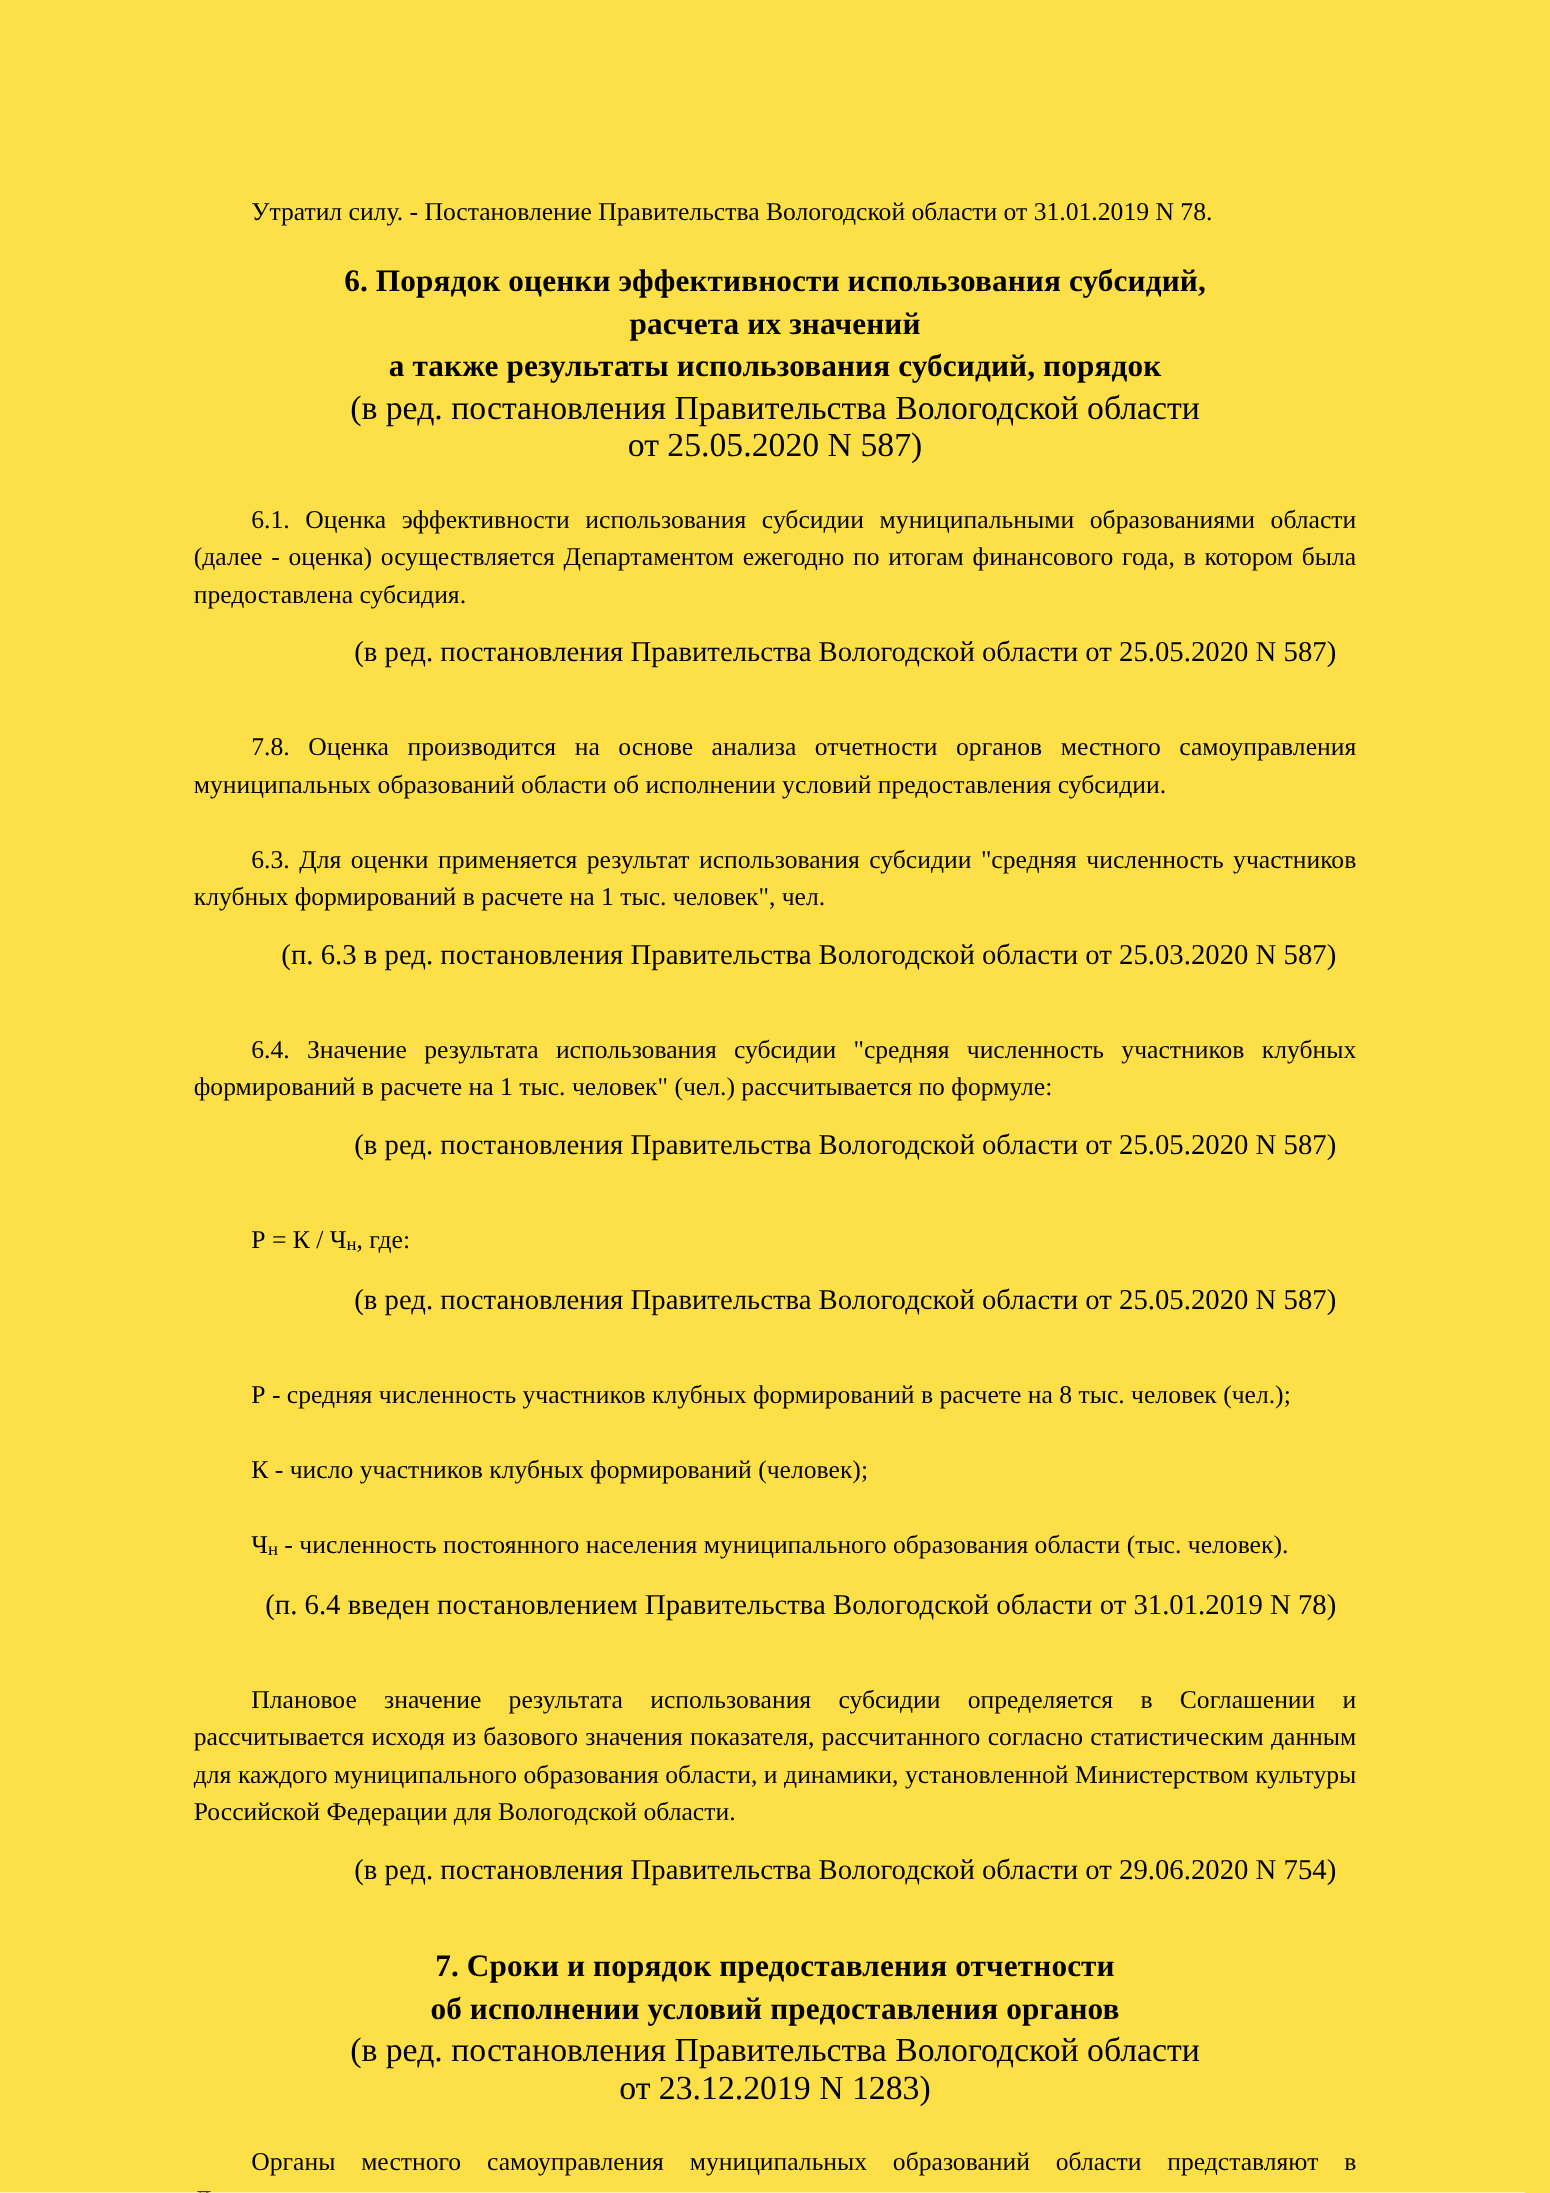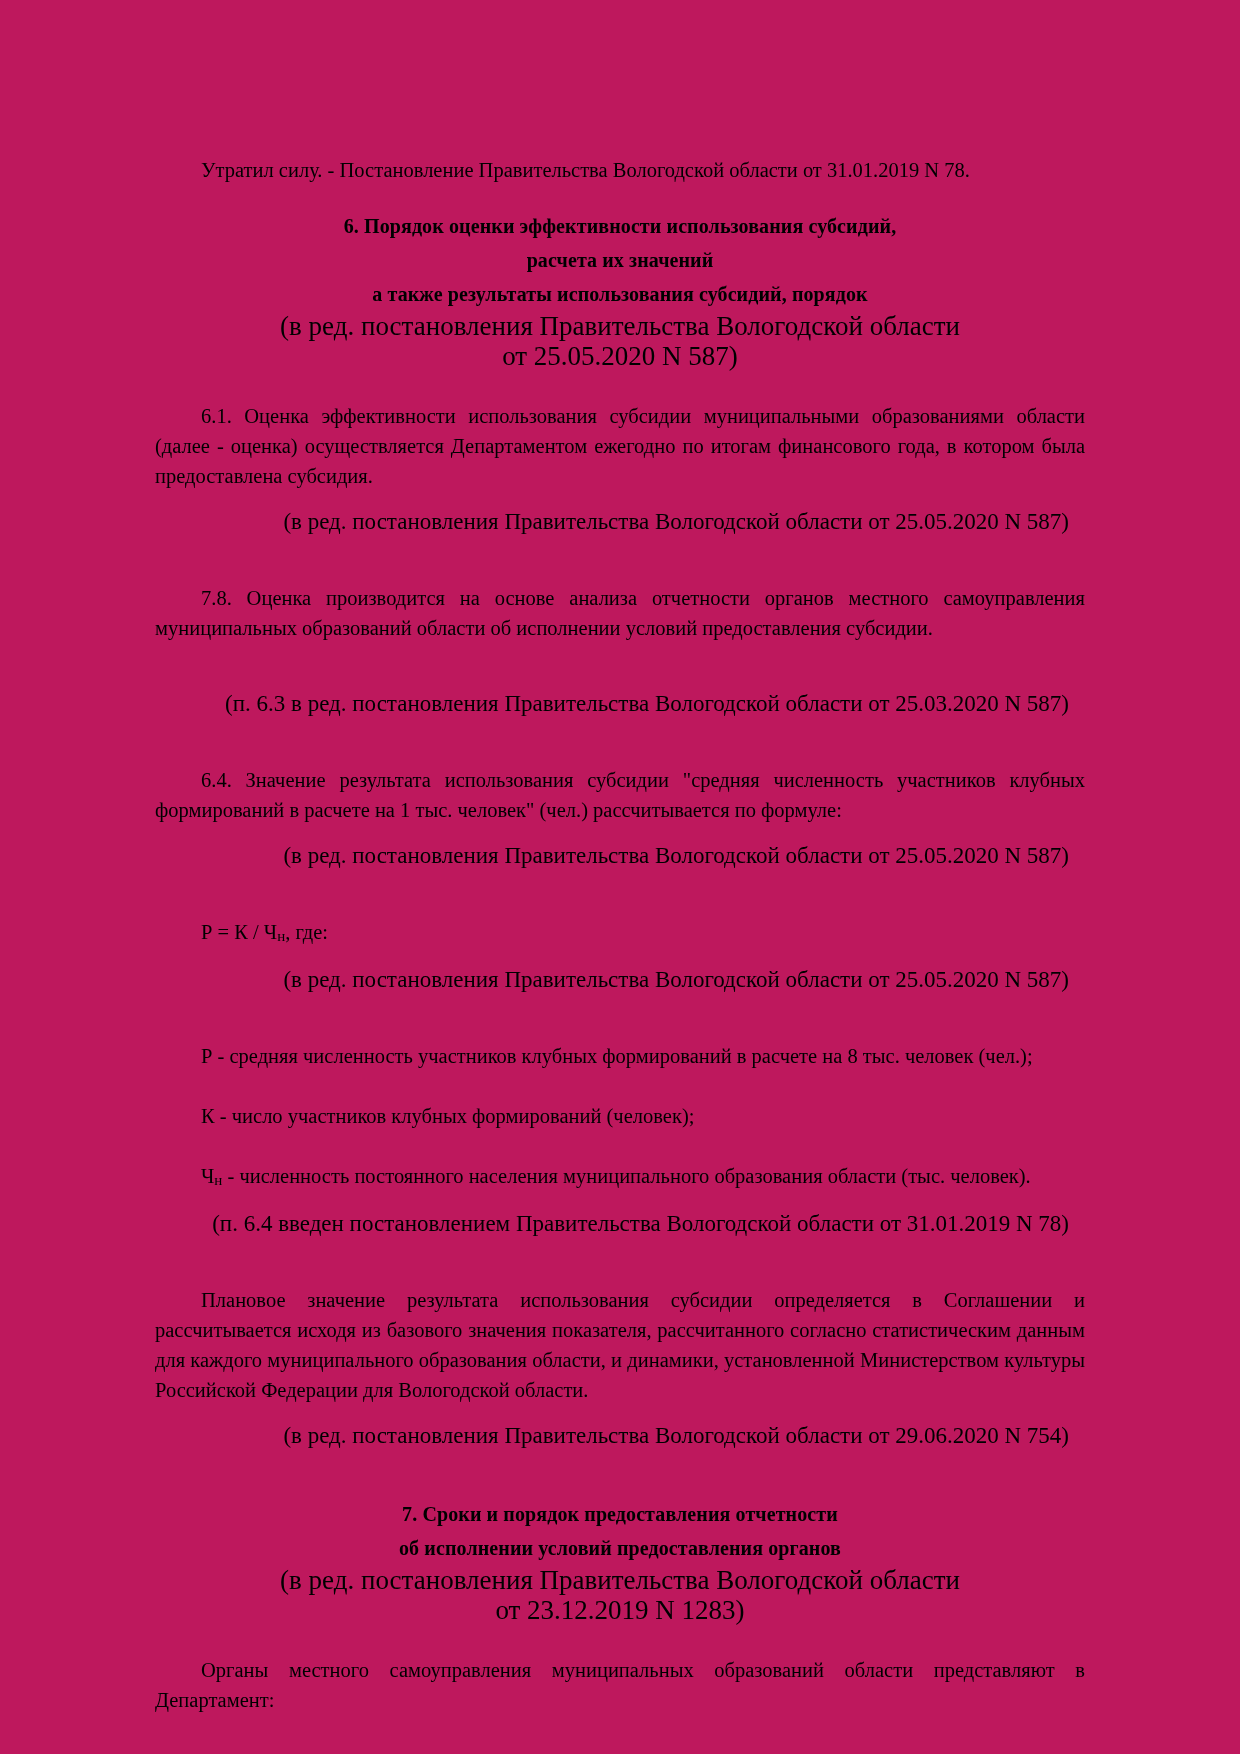--- a/index.html
+++ b/index.html
@@ -14,21 +14,21 @@
     font-family: "Liberation Serif", "DejaVu Serif", serif;
     color: #000000;
     -webkit-font-smoothing: antialiased;
   }
   .page {
     position: relative;
     width: 1240px;
     height: 1754px;
     box-sizing: border-box;
     padding: 155px 155px 0 155px;
-    background: #be185d;
+    background: #fde047;
   }
   .doc-body {
     width: 930px;
   }
 
   
   .para {
     font-size: 20.5px;
     line-height: 30px;
     text-align: justify;
@@ -61,21 +61,21 @@
   
   .gap-lg { height: 30px; }
   .gap-md { height: 24px; }
 
   
   .heading-block {
     text-align: center;
     margin: 0;
   }
   .heading-line {
-    font-size: 20px;
+    font-size: 25px;
     font-weight: bold;
     line-height: 34px;
     text-align: center;
     margin: 0;
     letter-spacing: 0.1px;
   }
   .heading-sub {
     font-size: 27px;
     font-weight: normal;
     line-height: 30px;
@@ -123,20 +123,21 @@
 
     <p class="para indent nostretch">6.1. Оценка эффективности использования субсидии муниципальными образованиями области (далее - оценка) осуществляется Департаментом ежегодно по итогам финансового года, в котором была предоставлена субсидия.</p>
     <p class="note">(в ред. постановления Правительства Вологодской области от 25.05.2020 N 587)</p>
 
     <div class="gap-lg"></div>
 
     <p class="para indent nostretch">7.8. Оценка производится на основе анализа отчетности органов местного самоуправления муниципальных образований области об исполнении условий предоставления субсидии.</p>
 
     <div class="gap-lg"></div>
 
+    <p class="para indent nostretch">6.3. Для оценки применяется результат использования субсидии "средняя численность участников клубных формирований в расчете на 1 тыс. человек", чел.</p>
     <p class="note">(п. 6.3 в ред. постановления Правительства Вологодской области от 25.03.2020 N 587)</p>
 
     <div class="gap-lg"></div>
 
     <p class="para indent nostretch">6.4. Значение результата использования субсидии "средняя численность участников клубных формирований в расчете на 1 тыс. человек" (чел.) рассчитывается по формуле:</p>
     <p class="note">(в ред. постановления Правительства Вологодской области от 25.05.2020 N 587)</p>
 
     <div class="gap-lg"></div>
 
     <p class="formula var-inline"><span>Р = К / Ч</span><span class="sub">н</span><span>, где:</span></p>

